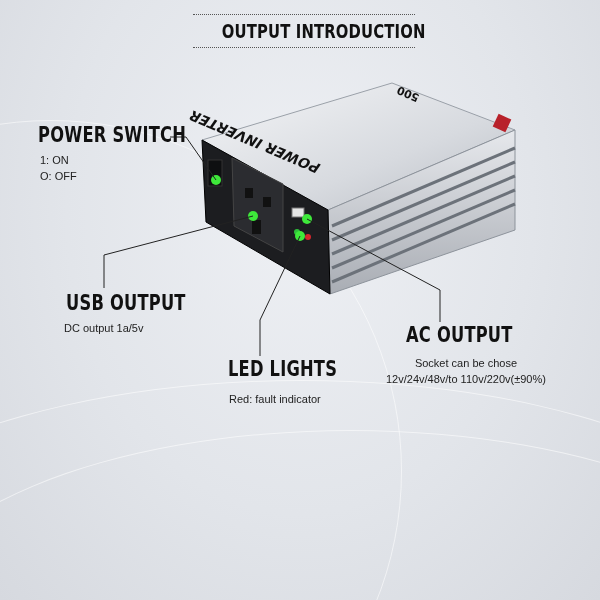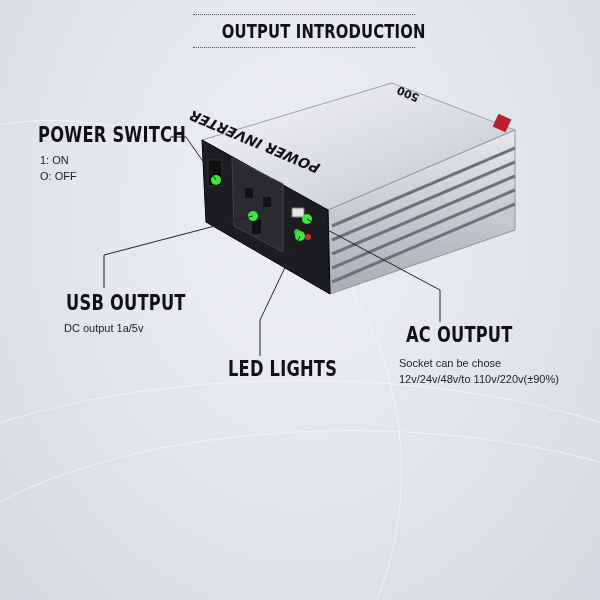--- a/index.html
+++ b/index.html
@@ -94,19 +94,20 @@
   <div>O: OFF</div>
 </div>
 
 <div class="head" style="left:66px;top:290px;">USB OUTPUT</div>
 <div class="sub" style="left:64px;top:320px;">
   <div>DC output 1a/5v</div>
 </div>
 
 <div class="head" style="left:228px;top:356px;">LED LIGHTS</div>
 <div class="sub" style="left:229px;top:391px;">
+  <div>Red: fault indicator</div>
 </div>
 
 <div class="head" style="left:406px;top:322px;">AC OUTPUT</div>
-<div class="sub" style="left:399px;top:355px;">
+<div class="sub" style="left:386px;top:355px;text-align:center;">
   <div>Socket can be chose</div>
   <div>12v/24v/48v/to 110v/220v(±90%)</div>
 </div>
 
 </body></html>

